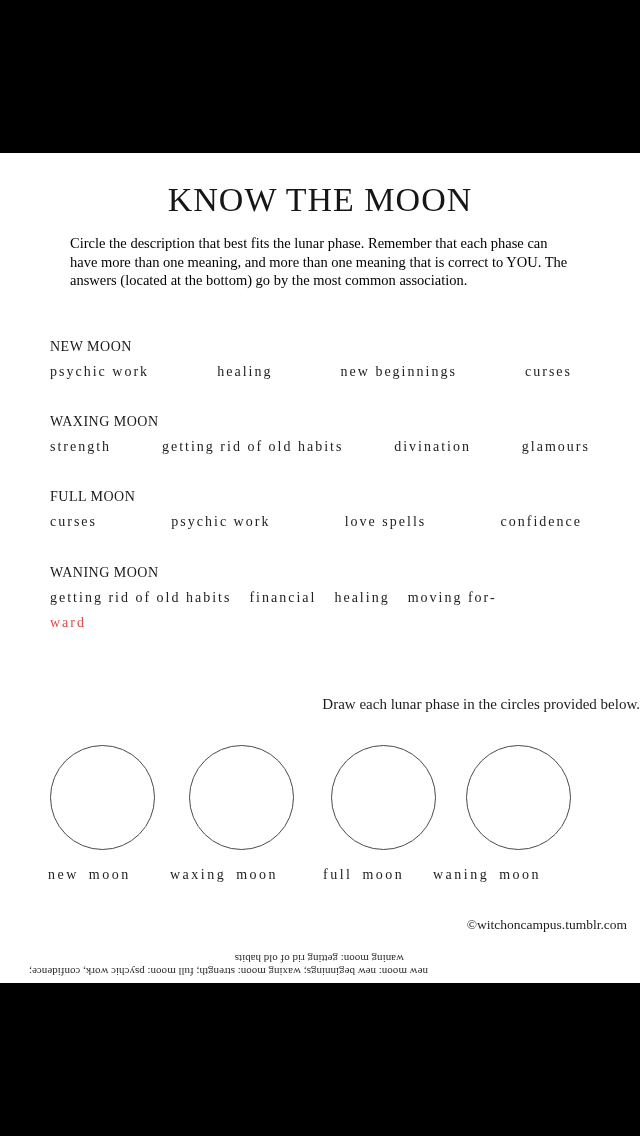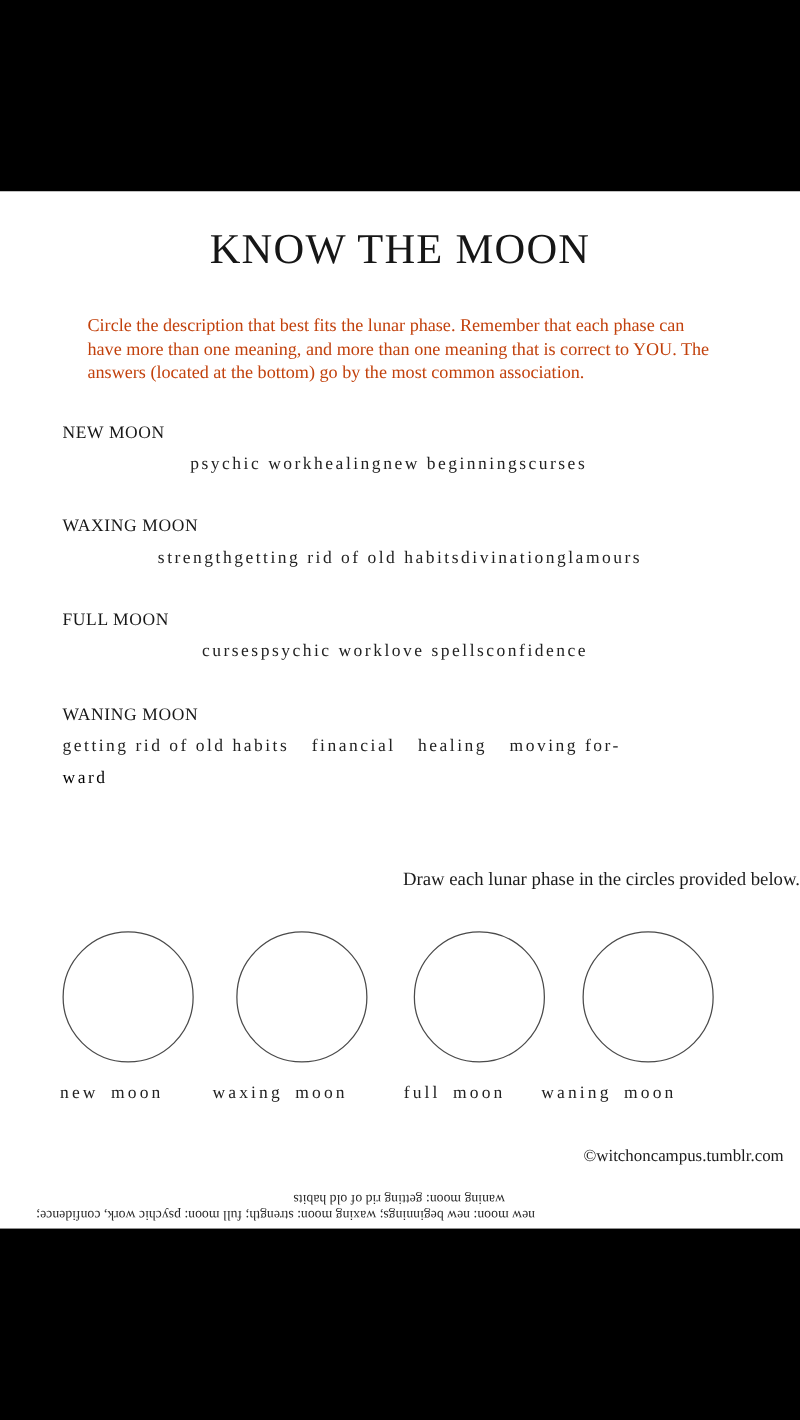--- a/index.html
+++ b/index.html
@@ -18,41 +18,41 @@
     width:640px;height:830px;
     background:#fff;color:#1c1c1c;
   }
   .title{
     position:absolute;top:28px;left:0;width:640px;
     text-align:center;
     font-size:34px;font-weight:400;letter-spacing:1px;
     color:#161616;
   }
   .instructions{
-    position:absolute;top:99px;left:70px;width:515px;
-    font-size:14.5px;line-height:18.5px;color:#c2410c;
+    position:absolute;top:81px;left:70px;width:515px;
+    font-size:14.5px;line-height:18.5px;color:#000000;
   }
   .section-heading{
     position:absolute;left:50px;
     font-size:14px;letter-spacing:0.5px;color:#181818;
   }
   .options-row{
     position:absolute;left:50px;
-    display:flex;justify-content:center;
+    display:flex;justify-content:space-between;
     font-size:14px;letter-spacing:2px;color:#222;
     white-space:nowrap;
   }
   .options-row.tight{justify-content:flex-start;gap:18px;}
   .h0{top:186px;} .r0{top:211px;width:522px;}
   .h1{top:261px;} .r1{top:286px;width:540px;}
   .h2{top:336px;} .r2{top:361px;width:532px;}
   .h3{top:412px;} .r3{top:437px;width:540px;}
   .wrapped-word{
     position:absolute;left:50px;top:462px;
-    font-size:14px;letter-spacing:2px;color:#000000;
+    font-size:14px;letter-spacing:2px;color:#ef4444;
   }
   .draw-prompt{
     position:absolute;top:543px;left:0;width:640px;
     text-align:right;font-size:15px;color:#1c1c1c;
   }
   .moon-circle{
     position:absolute;top:592px;
     width:103px;height:103px;
     border:1px solid #4a4a4a;border-radius:50%;
     background:#fff;

